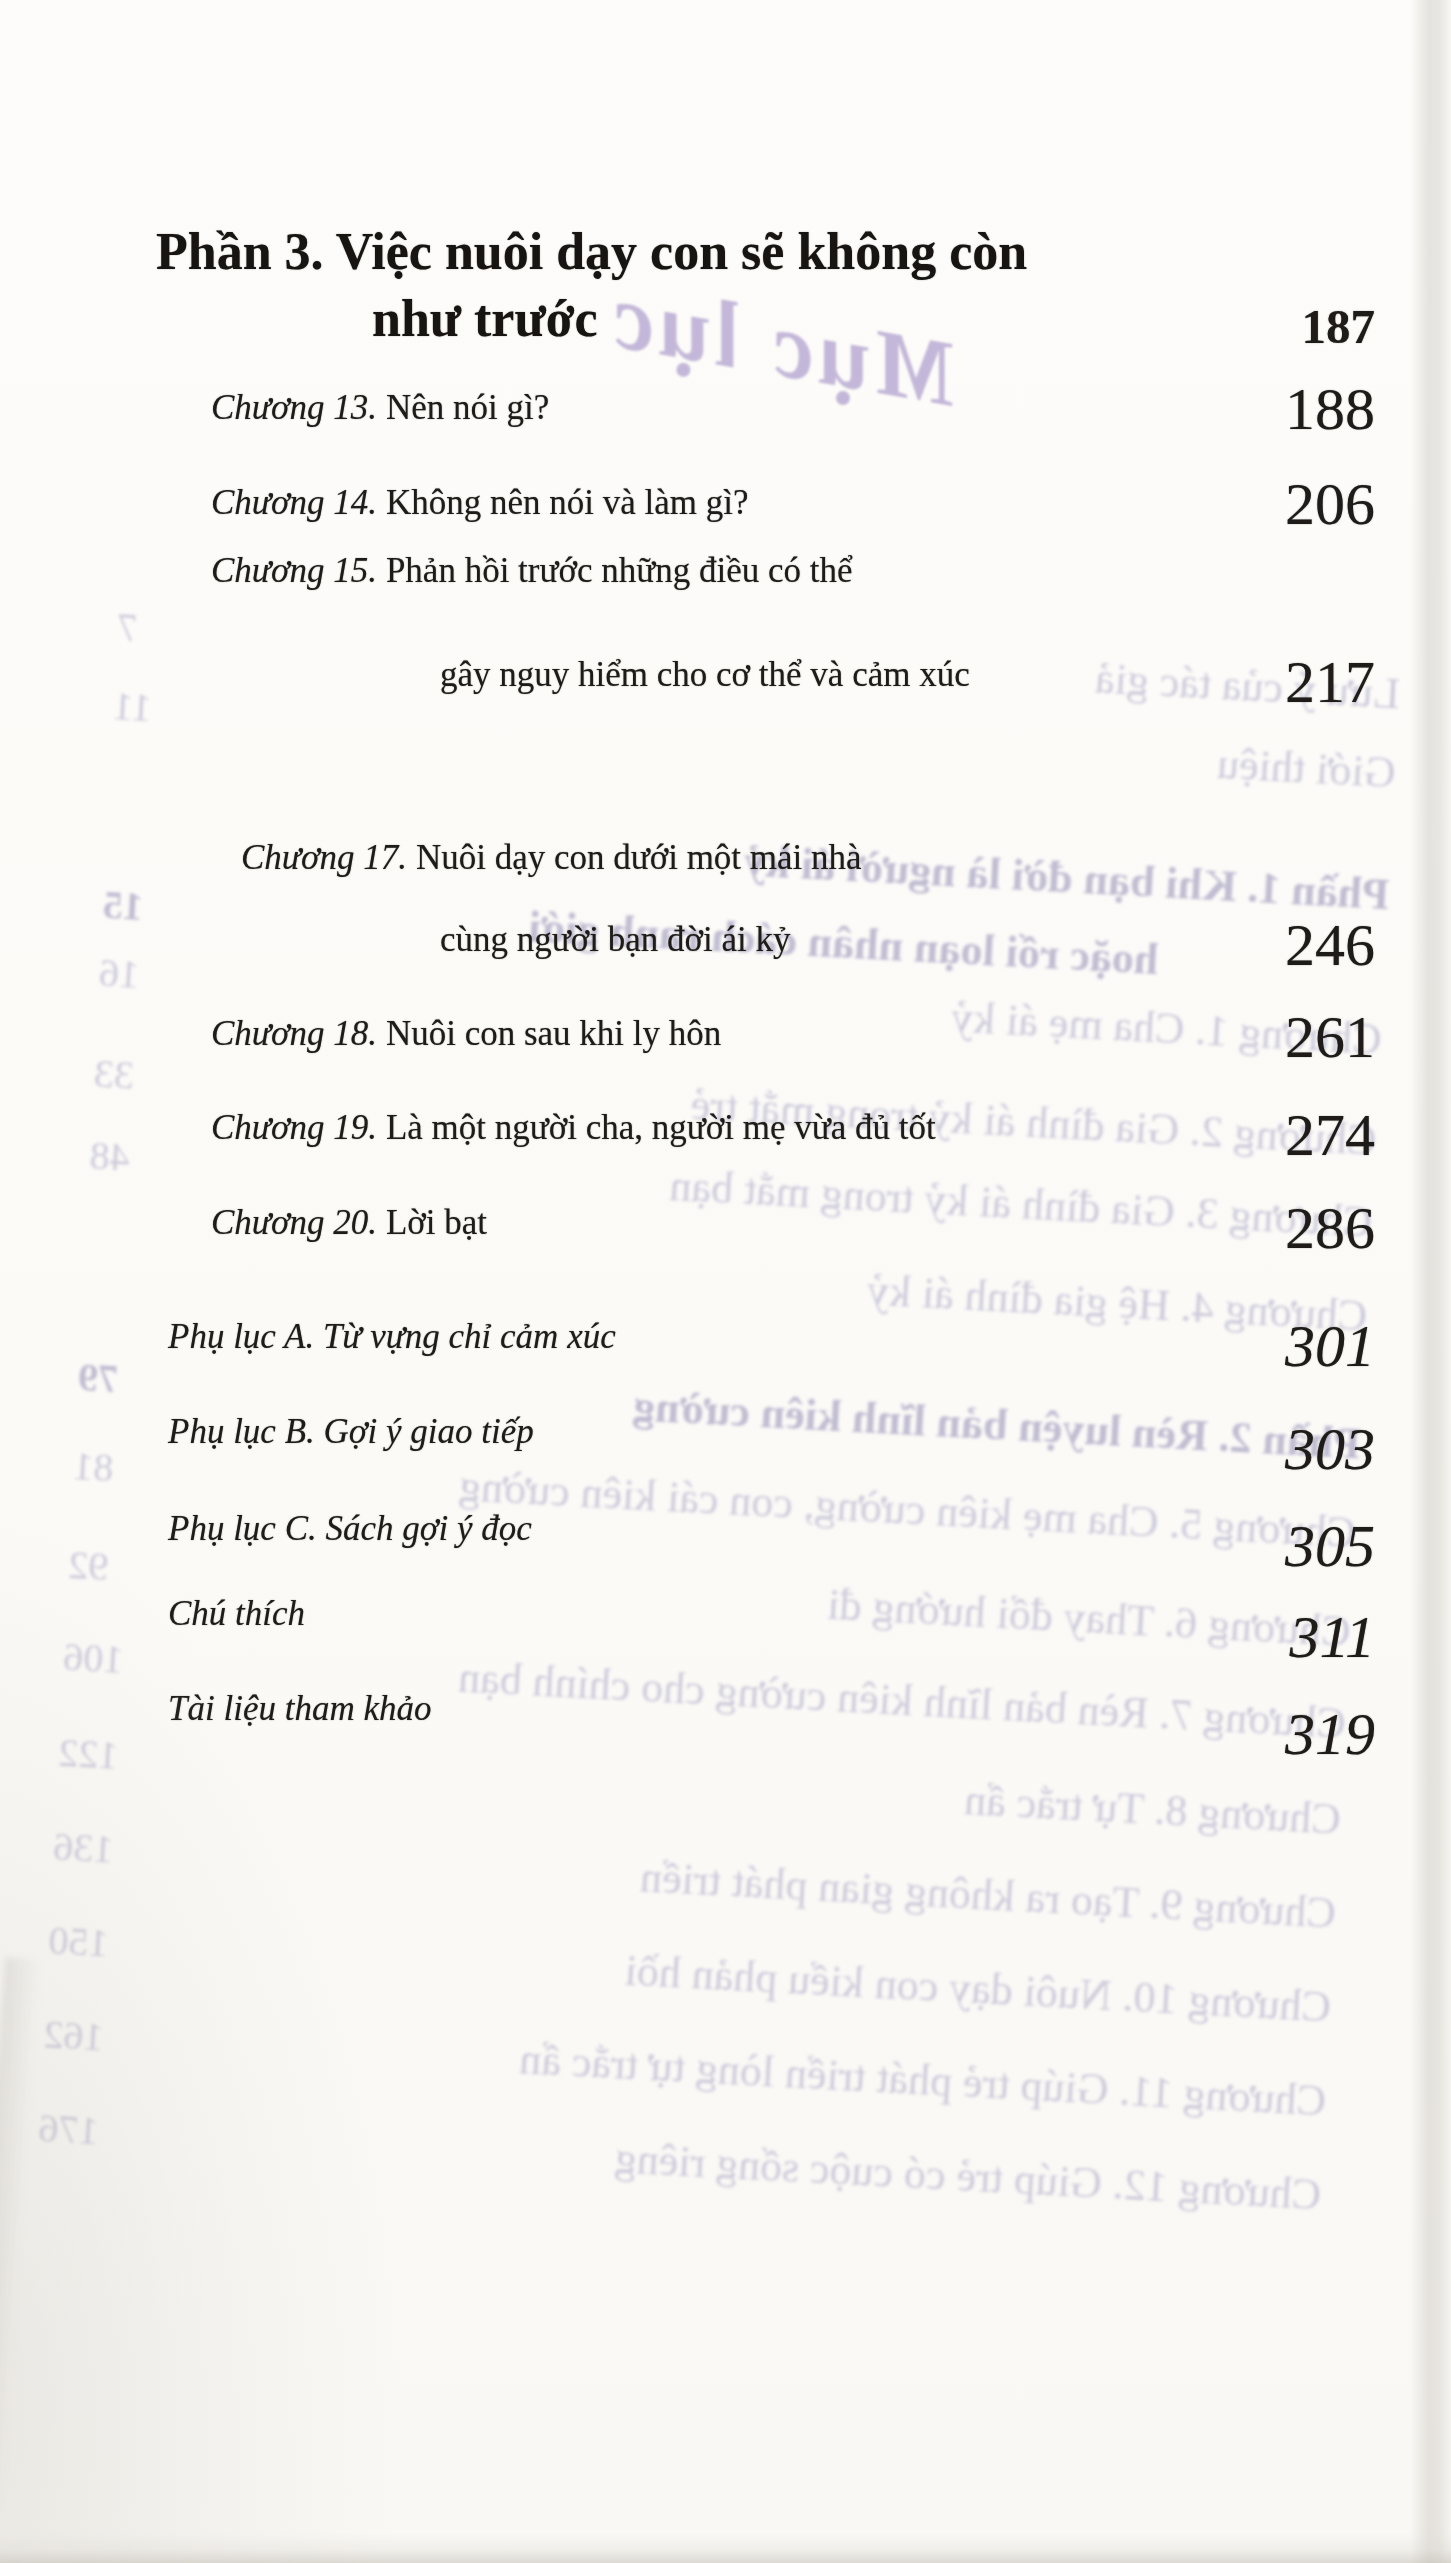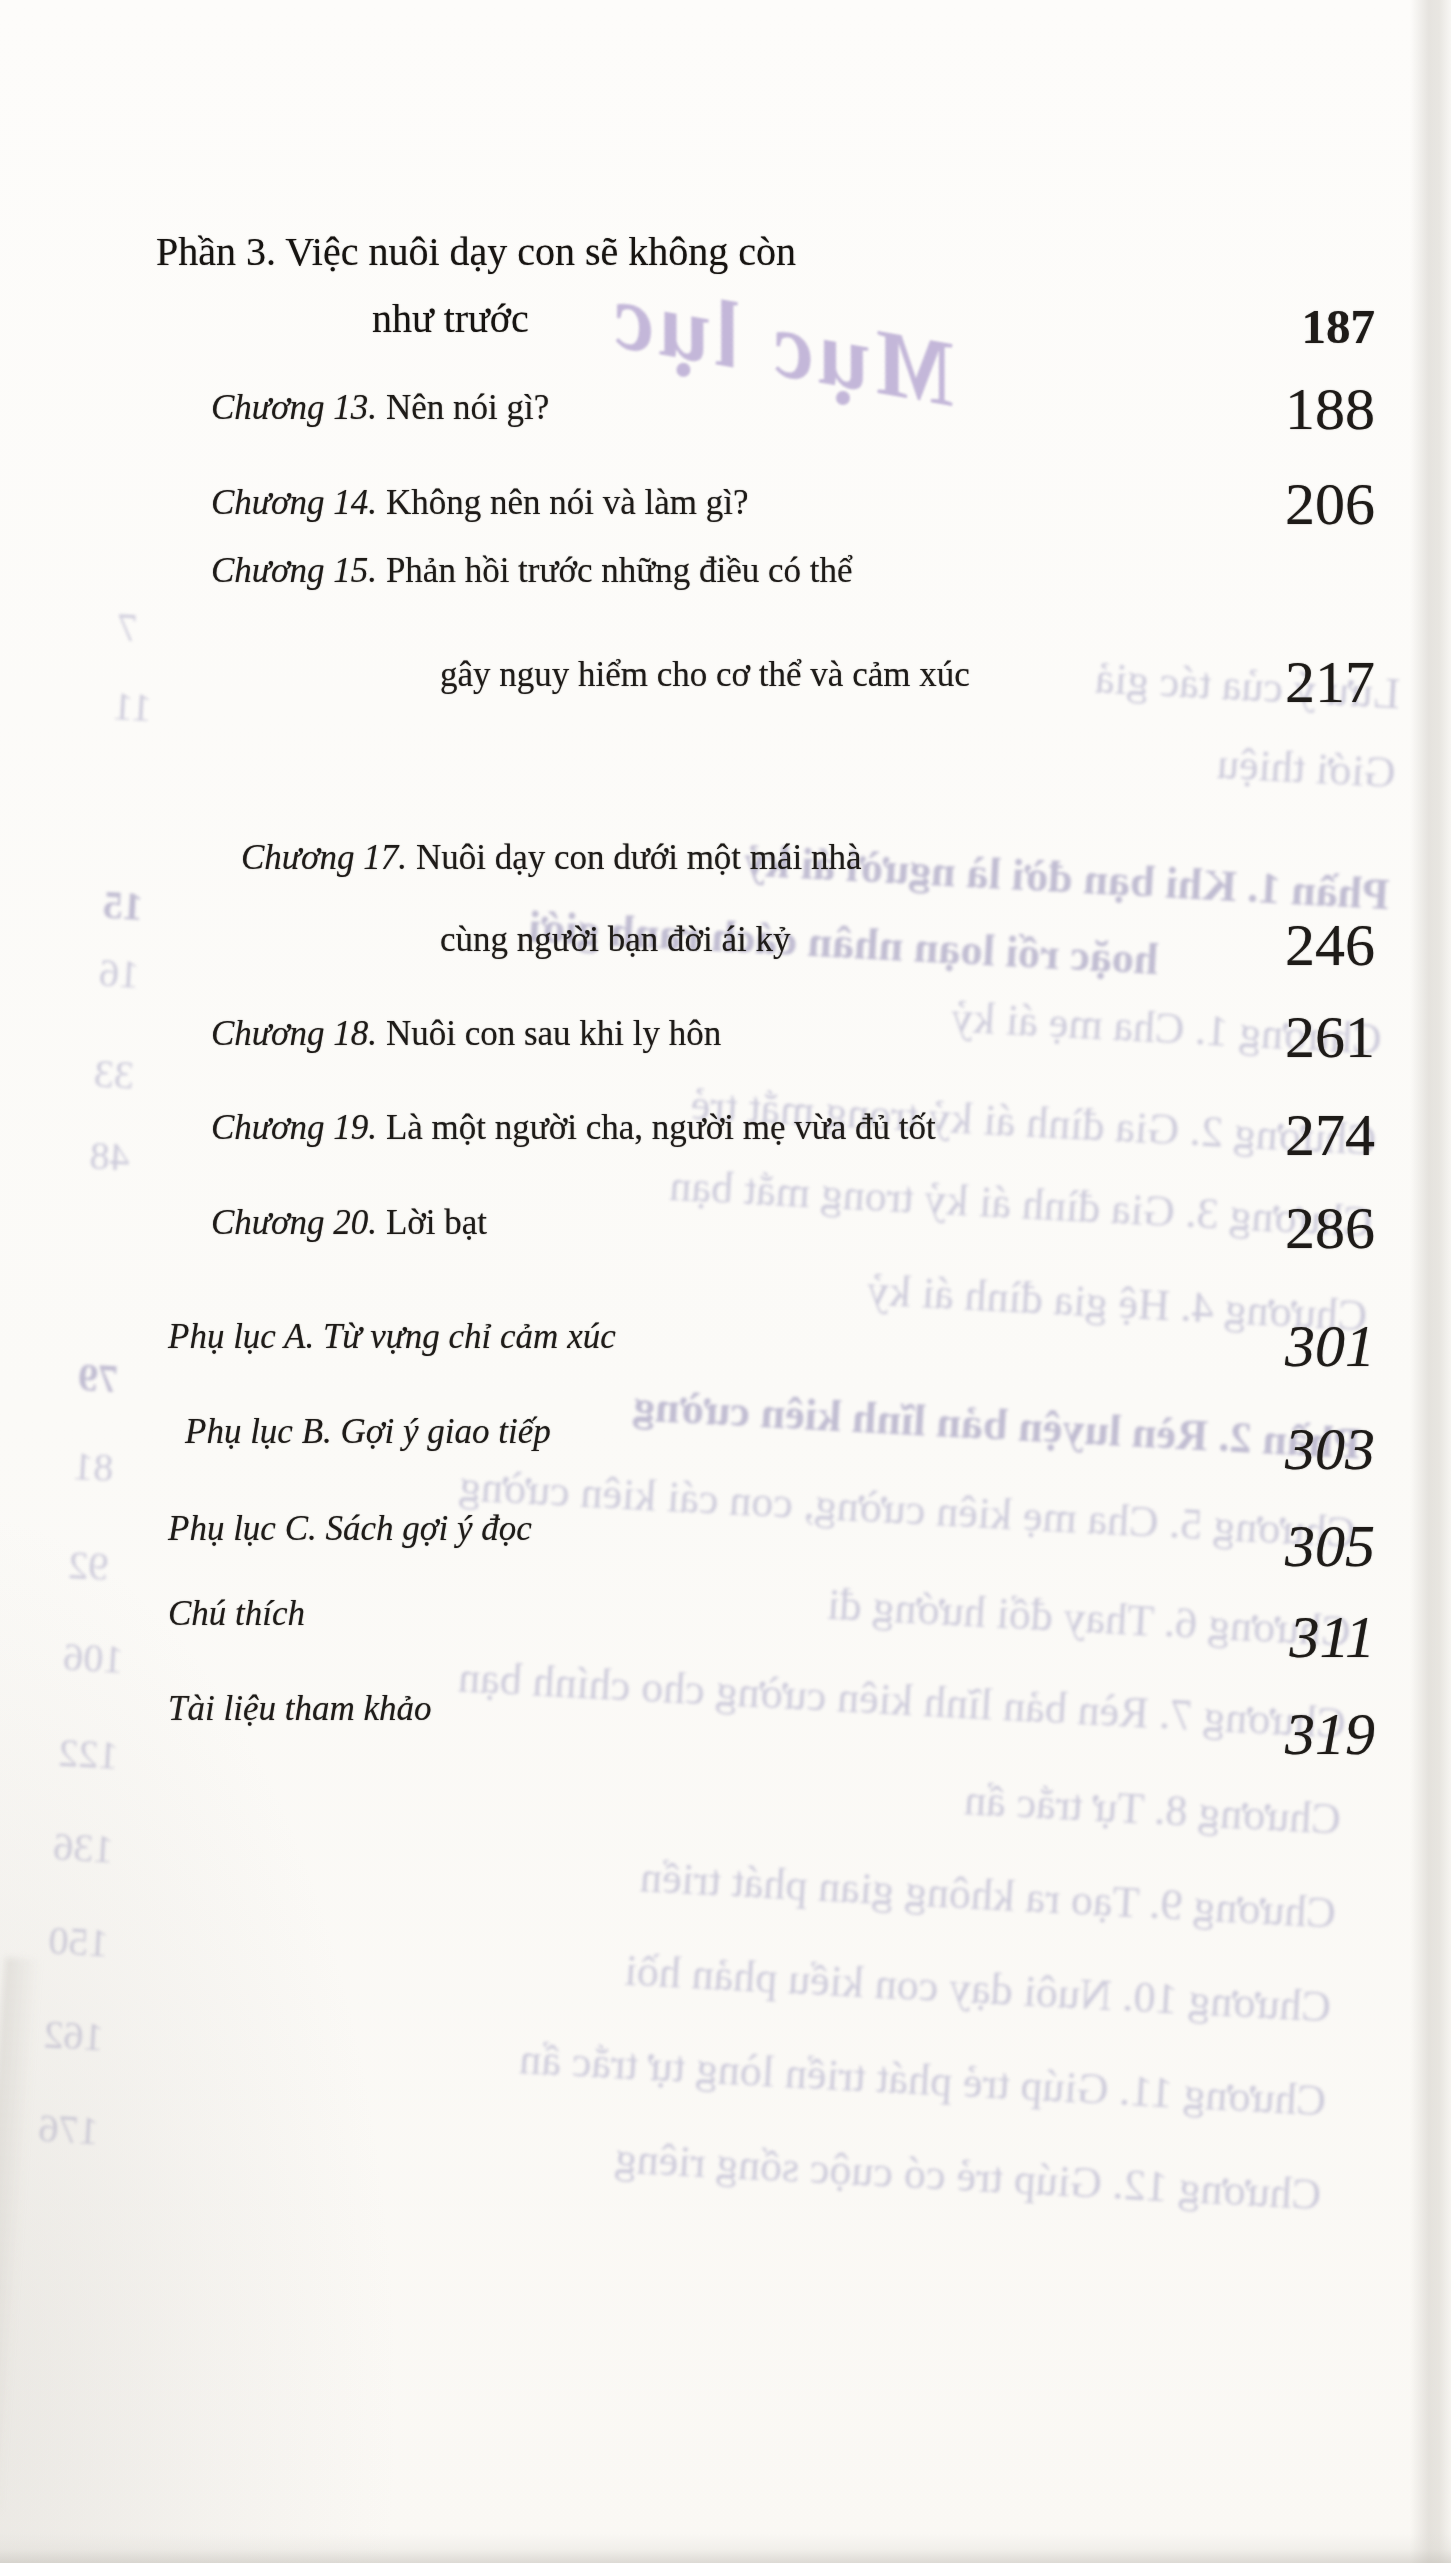--- a/index.html
+++ b/index.html
@@ -40,21 +40,21 @@
     font-size:35px;line-height:65px;color:#1e1b18;
     text-shadow:0 0 1.2px rgba(28,24,20,.55);
   }
   .frow .lab{font-style:italic;}
   .frow.appx .txt{font-style:italic;}
   .frow .num{
     position:absolute;right:0;top:0;
     font-size:60px;line-height:65px;color:#1e1b18;
     text-shadow:0 0 1.2px rgba(28,24,20,.55);
   }
-  .frow.sect .txt{font-weight:400;font-size:40px;line-height:69px;color:#171411;}
+  .frow.sect .txt{font-weight:700;font-size:52px;line-height:69px;color:#171411;}
   .frow.sect .num{font-weight:700;font-size:49px;line-height:69px;}
   
   .edge-right{
     position:absolute;top:0;right:0;width:42px;height:100%;
     background:linear-gradient(90deg,rgba(205,201,194,0) 0%,rgba(201,197,190,.45) 45%,rgba(216,213,206,.55) 70%,rgba(238,236,232,.25) 100%);
   }
   .edge-bottom{
     position:absolute;bottom:0;left:0;width:100%;height:30px;
     background:linear-gradient(0deg,rgba(192,188,181,.5) 0%,rgba(214,211,205,.25) 45%,rgba(230,227,222,0) 100%);
   }
@@ -215,21 +215,21 @@
       </div>
       <div class="frow" style="top: 1190px;">
         <div class="txt" style="left: 211px;"><span class="lab">Chương 20.</span> <span>Lời bạt</span></div>
         <div class="num" style="transform: translateY(6px);">286</div>
       </div>
       <div class="frow appx" style="top: 1304px;">
         <div class="txt" style="left: 168px;">Phụ lục A. Từ vựng chỉ cảm xúc</div>
         <div class="num" style="transform: translateY(10px); font-style: italic;">301</div>
       </div>
       <div class="frow appx" style="top: 1399px;">
-        <div class="txt" style="left: 185px;">Phụ lục B. Gợi ý giao tiếp</div>
+        <div class="txt" style="left: 168px;">Phụ lục B. Gợi ý giao tiếp</div>
         <div class="num" style="transform: translateY(18px); font-style: italic;">303</div>
       </div>
       <div class="frow appx" style="top: 1496px;">
         <div class="txt" style="left: 168px;">Phụ lục C. Sách gợi ý đọc</div>
         <div class="num" style="transform: translateY(18px); font-style: italic;">305</div>
       </div>
       <div class="frow appx" style="top: 1581px;">
         <div class="txt" style="left: 168px;">Chú thích</div>
         <div class="num" style="transform: translateY(24px); font-style: italic;">311</div>
       </div>

